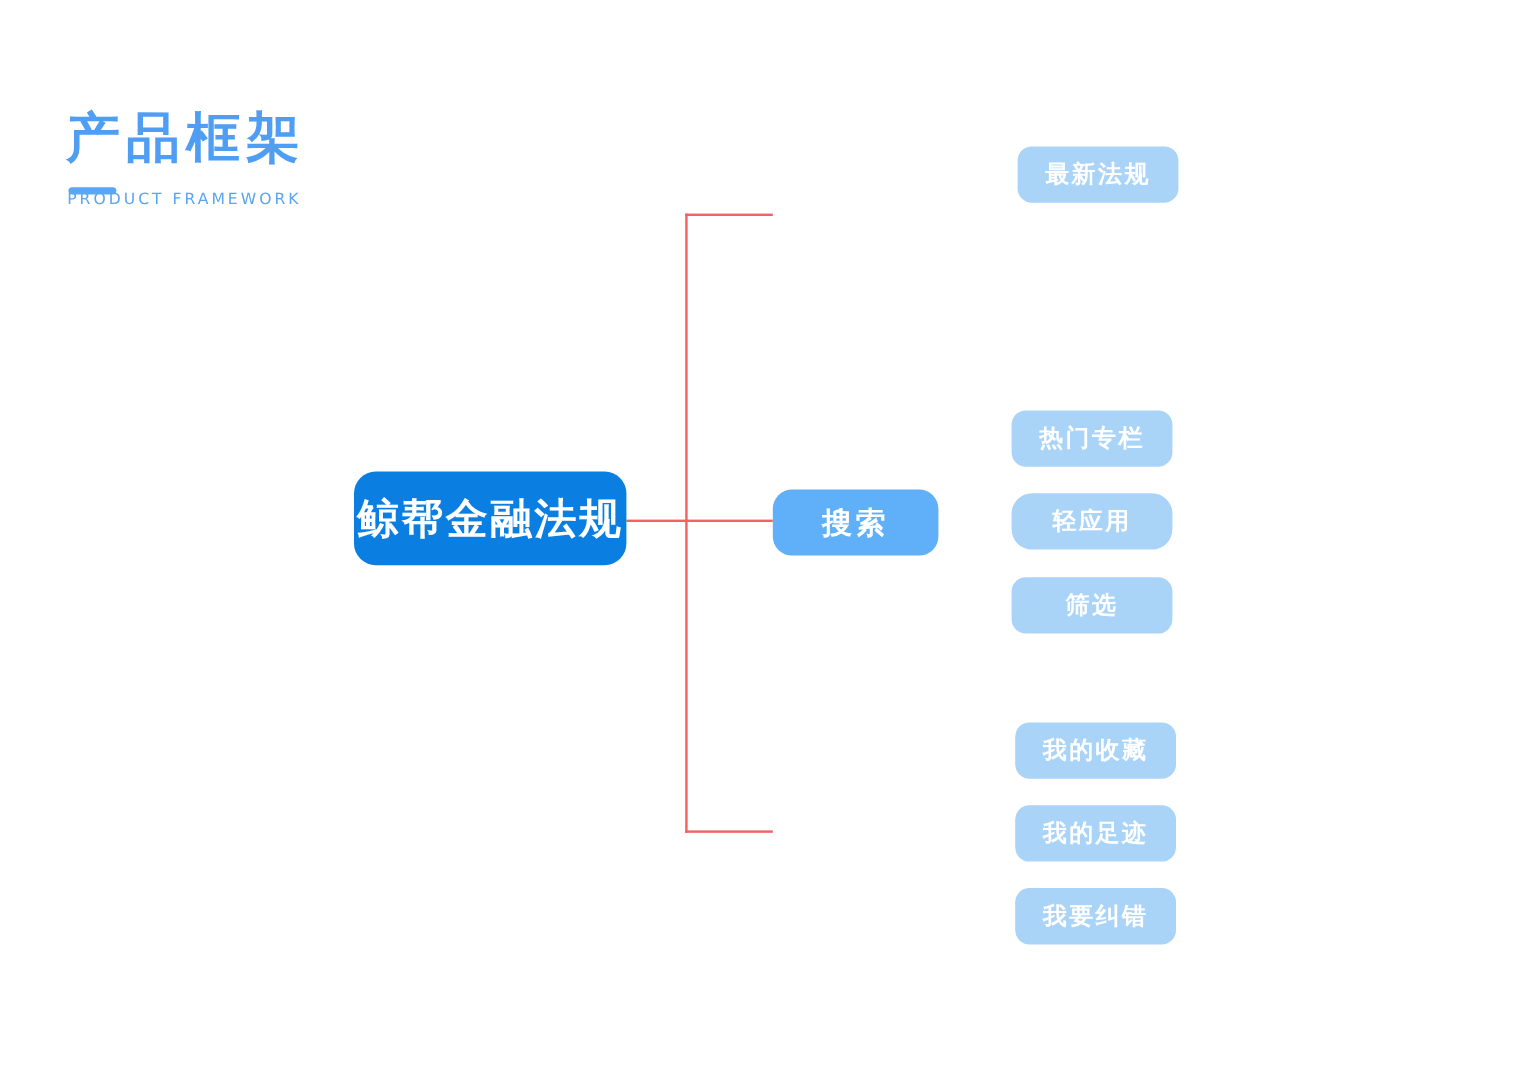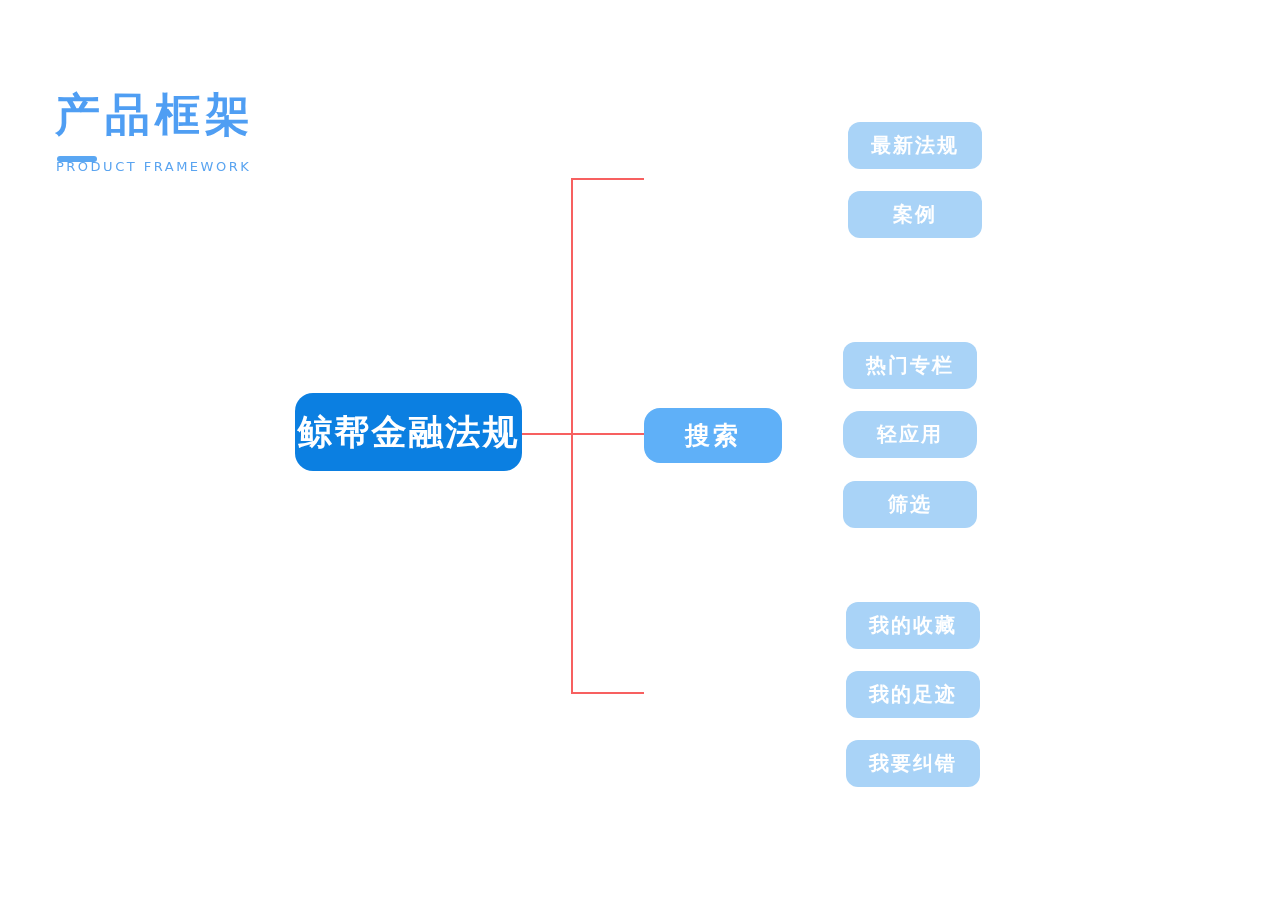--- a/index.html
+++ b/index.html
@@ -93,21 +93,20 @@
   <div class="line line-h-root"></div>
   <div class="line line-v"></div>
   <div class="line line-h-top"></div>
   <div class="line line-h-bottom"></div>
 
   <div class="node node-root">鲸帮金融法规</div>
 
   <div class="node node-branch branch-sousuo">搜索</div>
 
   <div class="node node-leaf leaf-1a">最新法规</div>
-  <div class="node node-leaf leaf-1b">案例</div>
 
   <div class="node node-leaf leaf-2a">热门专栏</div>
   <div class="node node-leaf leaf-2b">轻应用</div>
   <div class="node node-leaf leaf-3a">我的收藏</div>
 
   <div class="node node-leaf leaf-2c">筛选</div>
   <div class="node node-leaf leaf-3c">我要纠错</div>
   <div class="node node-leaf leaf-3b">我的足迹</div>
 
 </div>

